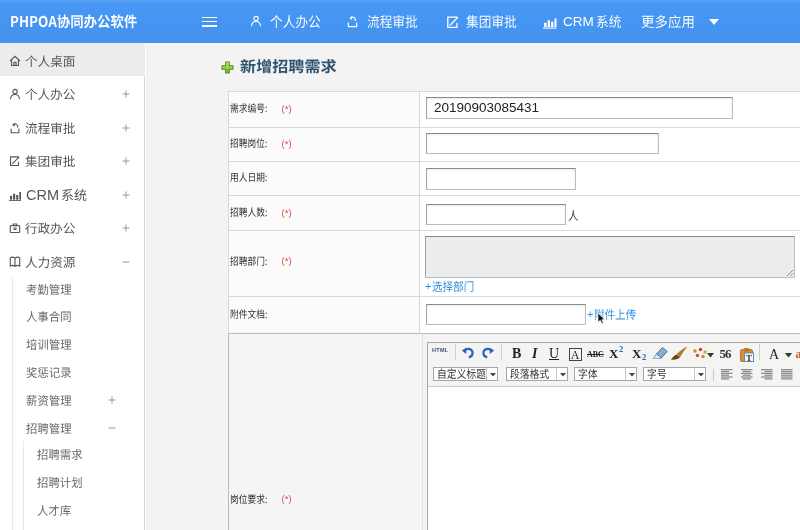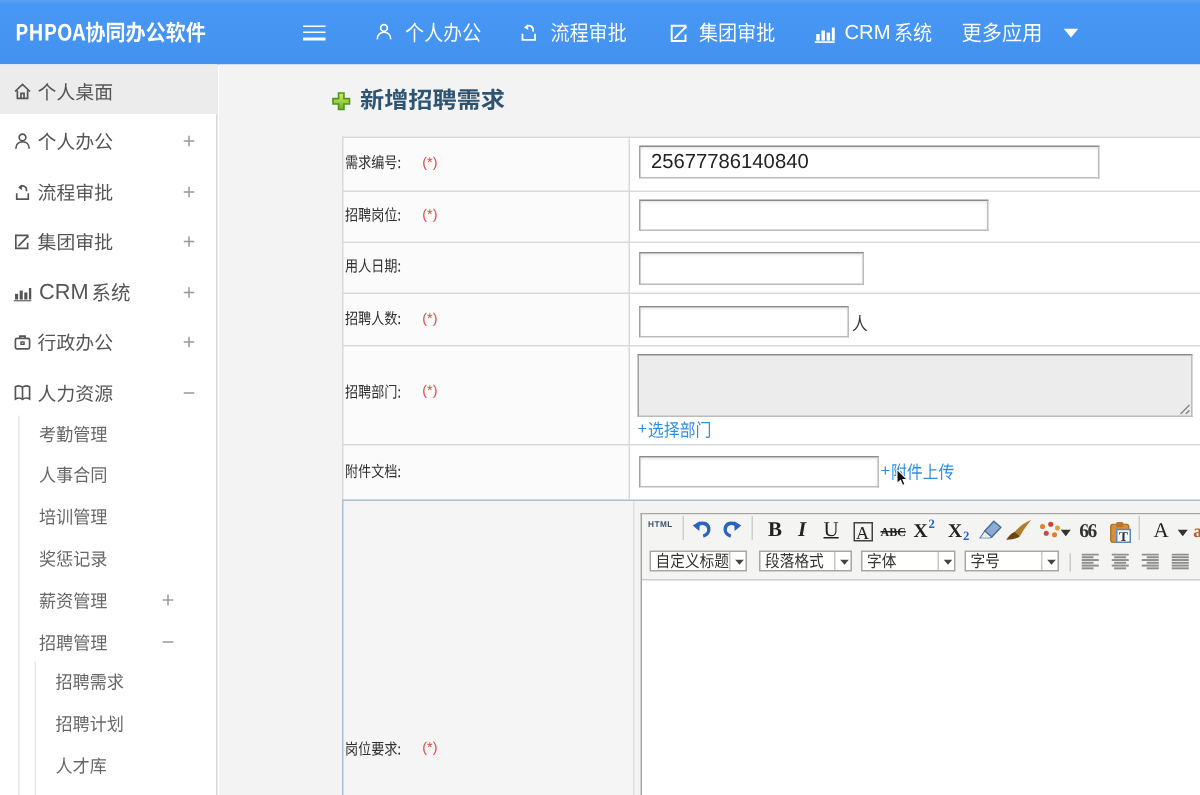--- a/index.html
+++ b/index.html
@@ -524,21 +524,21 @@
         <use href="#gr5c97" x="0"></use>
         <use href="#gr4f4d" x="1000"></use>
         <use href="#gr8981" x="2000"></use>
         <use href="#gr6c42" x="3000"></use>
         <use href="#gr3a" x="4000"></use>
       </g>
     </svg>
   </div>
 <span style="position:absolute;left:281.573px;top:493px;font:9.5px 'Liberation Sans',sans-serif;color:#e04a4a">(*)</span>
 <div style="position:absolute;left:426px;top:97px;width:307px;height:22px;background:#fff;border:1px solid #bcbcbc;border-top-color:#8a8a8a;border-left-color:#a2a2a2;box-shadow:inset 0 1px 2px rgba(120,140,120,0.18);"></div>
-<span style="position:absolute;left:434px;top:100px;font:13.5px 'Liberation Sans',sans-serif;color:#222">25677786140840</span>
+<span style="position:absolute;left:434px;top:100px;font:13.5px 'Liberation Sans',sans-serif;color:#222">20190903085431</span>
 <div style="position:absolute;left:426px;top:133px;width:233px;height:21px;background:#fff;border:1px solid #bcbcbc;border-top-color:#8a8a8a;border-left-color:#a2a2a2;box-shadow:inset 0 1px 2px rgba(120,140,120,0.18);"></div>
 <div style="position:absolute;left:426px;top:168px;width:150px;height:21.5px;background:#fff;border:1px solid #bcbcbc;border-top-color:#8a8a8a;border-left-color:#a2a2a2;box-shadow:inset 0 1px 2px rgba(120,140,120,0.18);"></div>
 <div style="position:absolute;left:426px;top:204px;width:140px;height:21px;background:#fff;border:1px solid #bcbcbc;border-top-color:#8a8a8a;border-left-color:#a2a2a2;box-shadow:inset 0 1px 2px rgba(120,140,120,0.18);"></div>
 <div style="position:absolute;left:568px;top:209px;width:12px;height:13px">
     <svg width="12" height="13" style="position:absolute;overflow:visible">
       <g fill="#333" transform="matrix(0.010500,0,0,-0.012000,0,11)">
         <use href="#gr4eba" x="0"></use>
       </g>
     </svg>
   </div>
@@ -606,21 +606,21 @@
 <svg width="16" height="13" style="position:absolute;left:692px;top:347px">
     <circle cx="3" cy="4" r="1.7" fill="#e08030"></circle>
     <circle cx="8.5" cy="2.5" r="1.7" fill="#d04030"></circle>
     <circle cx="13" cy="5" r="1.7" fill="#e0a040"></circle>
     <circle cx="5.5" cy="8.5" r="1.7" fill="#c05050"></circle>
     <circle cx="11" cy="9.5" r="1.7" fill="#e08030"></circle>
   </svg>
 <svg width="7" height="5" style="position:absolute;left:707px;top:352.5px">
     <path d="M0 0 L7 0 L3.5 4.5 Z" fill="#333"></path>
   </svg>
-<span style="position:absolute;left:719.5px;top:346px;font-family:'Liberation Serif',serif;font-size:13px;font-weight:bold;color:#333;letter-spacing:-1px">66</span>
+<span style="position:absolute;left:719.5px;top:346px;font-family:'Liberation Serif',serif;font-size:13px;font-weight:bold;color:#333;letter-spacing:-1px">56</span>
 <svg width="14" height="14" style="position:absolute;left:739.5px;top:348px">
     <rect x="0.5" y="1.5" width="12" height="12" rx="1.5" fill="#d89038" stroke="#a06820" stroke-width="0.8"></rect>
     <rect x="4" y="0" width="5" height="3.5" rx="1" fill="#b87828"></rect>
     <rect x="4.5" y="5" width="9" height="8.5" fill="#f8f8f4" stroke="#5a88c0" stroke-width="1"></rect>
     <text x="9" y="12.5" font-family="Liberation Serif" font-size="9" font-weight="bold" fill="#333" text-anchor="middle">T</text>
   </svg>
 <div style="position:absolute;left:758.5px;top:344px;width:1px;height:16px;background:#cfcfcf"></div>
 <span style="position:absolute;left:769px;top:347px;font-family:'Liberation Serif',serif;font-size:14px;color:#222">A</span>
 <svg width="7" height="5" style="position:absolute;left:784.5px;top:353px">
     <path d="M0 0 L7 0 L3.5 4.5 Z" fill="#333"></path>

